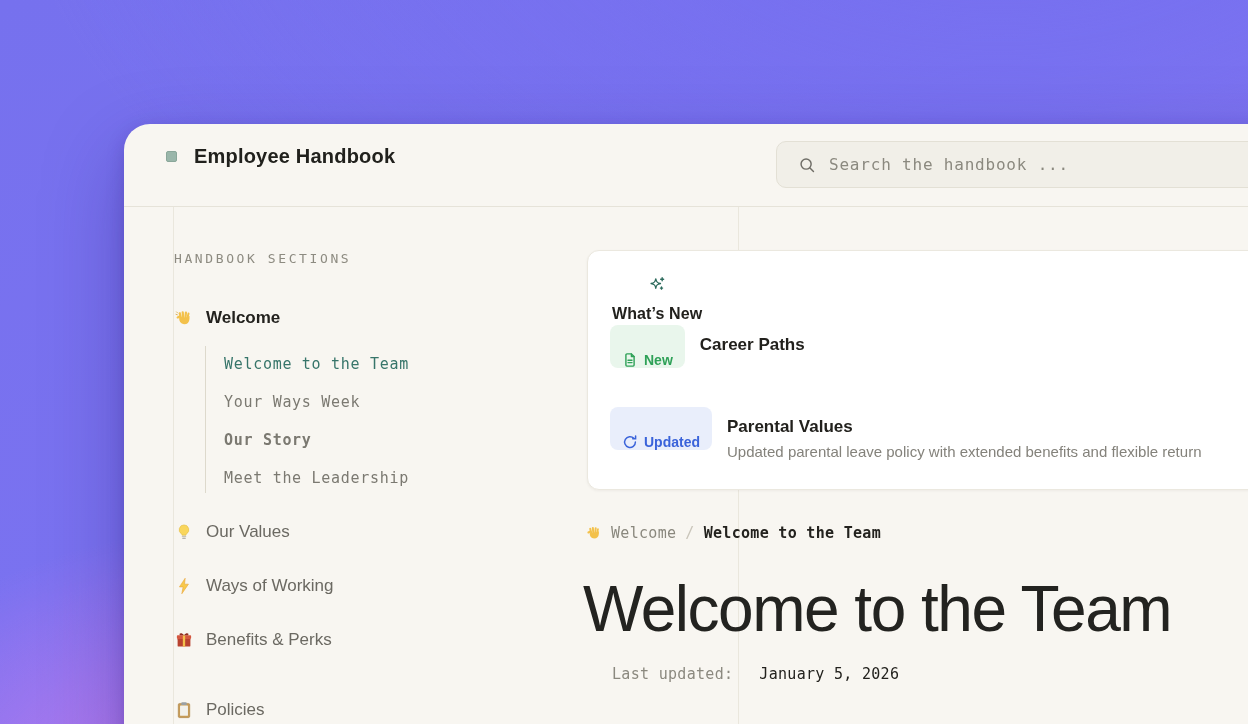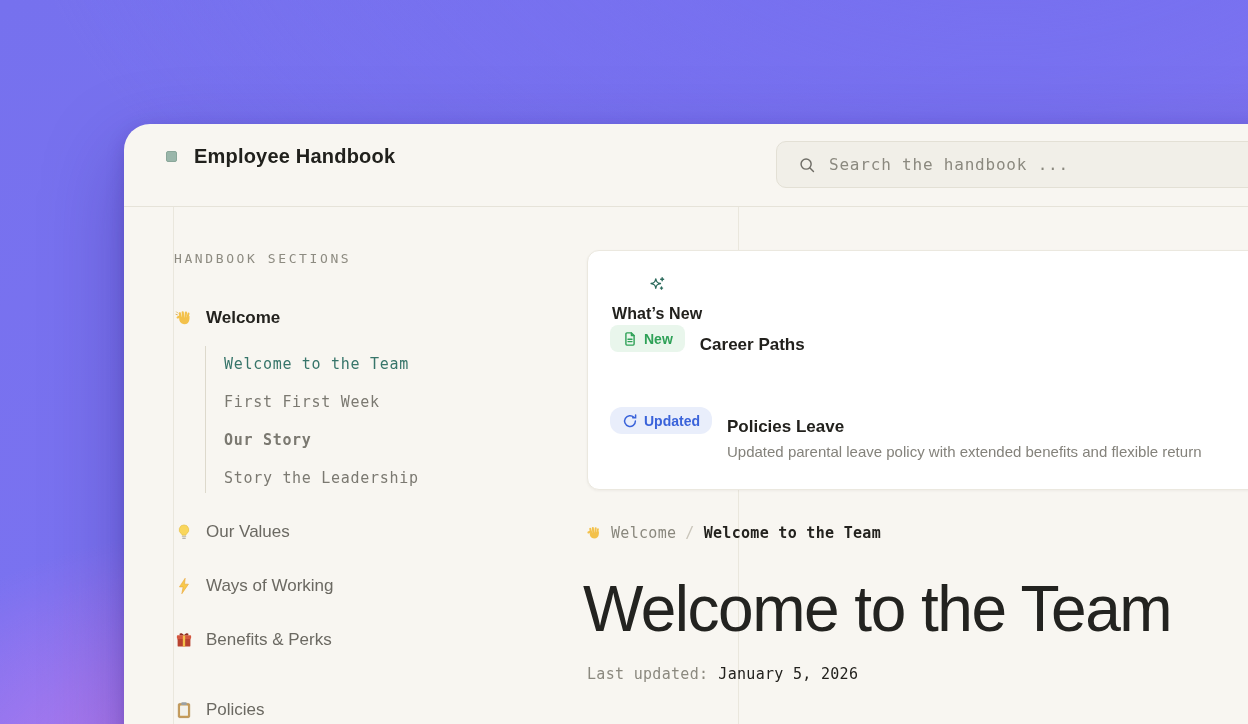--- a/index.html
+++ b/index.html
@@ -75,47 +75,47 @@
     background:#ffffff; border:1px solid #ebe8df; border-radius:12px;
     box-shadow:0 1px 3px rgba(30,25,10,0.05);
   }
   .card-head { position:absolute; left:24px; top:25px; display:flex; align-items:center; gap:11px;flex-direction:column; }
   .card-title { font-size:16px; font-weight:700; color:#22211d; letter-spacing:0.1px; }
 
   .wn-entry { position:absolute; left:22px; display:flex; align-items:flex-start; gap:15px; }
   .wn-entry.e1 { top:74px; }
   .wn-entry.e2 { top:156px; }
   .badge {
-    display:flex; align-items:center; gap:6px; height:27px; padding:0 12px;
+    display:flex; align-items:flex-end; gap:6px; height:43px; padding:0 12px;
     border-radius:8px; font-size:14px; font-weight:600; white-space:nowrap;
   }
   .badge.green { background:#e9f6ec; color:#2ea157; }
-  .badge.blue  { background:#e9eefb; color:#3a63da;border-radius:12px; }
+  .badge.blue  { background:#e9eefb; color:#3a63da; }
   .wn-text { margin-top:10px; }
   .wn-entry-title { font-size:17px; font-weight:600; color:#22211d; white-space:nowrap; }
   .wn-entry-desc  { margin-top:6px; font-size:15px; color:#84827b; white-space:nowrap; }
 
   
   .breadcrumb {
     position:absolute; left:462px; top:400px;
     display:flex; align-items:center; gap:9px;
     font-family:"DejaVu Sans Mono", monospace; font-size:15px; letter-spacing:0.3px;
   }
   .crumb-section { color:#8a887e; }
   .crumb-sep { color:#c9c5ba; }
   .crumb-page { color:#23221e; font-weight:700; }
 
   .page-title {
     position:absolute; left:459px; top:448px;
     font-size:64px; font-weight:500; letter-spacing:-1.5px; color:#232320; white-space:nowrap;
   }
 
   .last-updated {
-    position:absolute; left:463px; top:541px;
-    display:flex; gap:10px; font-family:"DejaVu Sans Mono", monospace;
+    position:absolute; left:488px; top:541px;
+    display:flex; gap:26px; font-family:"DejaVu Sans Mono", monospace;
     font-size:15px; letter-spacing:0.3px;
   }
   .lu-label { color:#8b897f; }
   .lu-value { color:#23221e; font-weight:400; }
 
   .icon-18 { width:18px; height:18px; }
   .icon-16 { width:16px; height:16px; }
 </style>
 </head>
 <body>
@@ -155,23 +155,23 @@
         <g stroke="#d9a43a" stroke-width="0.9" fill="none" stroke-linecap="round">
           <path d="M1.7 3.2 L2.9 4.4 M1.1 5.9 L2.6 6.4"></path>
         </g>
       </svg>
     </span>
     <span class="nav-text">Welcome</span>
   </div>
 
   <div class="subnav-rule"></div>
   <div class="sub-item sub-1 mono active">Welcome to the Team</div>
-  <div class="sub-item sub-2 mono">First First Week</div>
+  <div class="sub-item sub-2 mono">Your Ways Week</div>
   <div class="sub-item sub-3 mono">Our Story</div>
-  <div class="sub-item sub-4 mono">Story the Leadership</div>
+  <div class="sub-item sub-4 mono">Meet the Leadership</div>
 
   <div class="nav-item nav-values">
     <span class="nav-icon">
       <svg class="icon-18" viewBox="0 0 20 20">
         <path fill="#f9d65c" stroke="#e0b83e" stroke-width="0.6" d="M10 2.1a5.4 5.4 0 0 0-3.1 9.8c.6.5.9 1 .9 1.7h4.4c0-.7.3-1.2.9-1.7A5.4 5.4 0 0 0 10 2.1Z"></path>
         <rect x="7.5" y="14.3" width="5" height="1.6" rx="0.8" fill="#c8c4ba"></rect>
         <rect x="8" y="16.4" width="4" height="1.5" rx="0.75" fill="#b9b5ab"></rect>
       </svg>
     </span>
     <span class="nav-text">Our Values</span>
@@ -236,21 +236,21 @@
 
     <div class="wn-entry e2">
       <div class="badge blue">
         <svg class="icon-16" viewBox="0 0 16 16" fill="none" stroke="#3a63da" stroke-width="1.5" stroke-linecap="round">
           <path d="M13.4 8a5.4 5.4 0 1 1-1.5-3.7"></path>
           <path d="M13.6 1.9v2.9h-2.9"></path>
         </svg>
         <span>Updated</span>
       </div>
       <div class="wn-text">
-        <div class="wn-entry-title">Policies Leave</div>
+        <div class="wn-entry-title">Parental Values</div>
         <div class="wn-entry-desc">Updated parental leave policy with extended benefits and flexible return</div>
       </div>
     </div>
   </div>
 
   <div class="breadcrumb">
     <span style="display:flex;">
       <svg class="icon-16" viewBox="0 0 20 20">
         <g fill="#f3c14b">
           <rect x="4.7" y="3.4" width="2.5" height="8" rx="1.25" transform="rotate(-14 5.9 7.4)"></rect>

